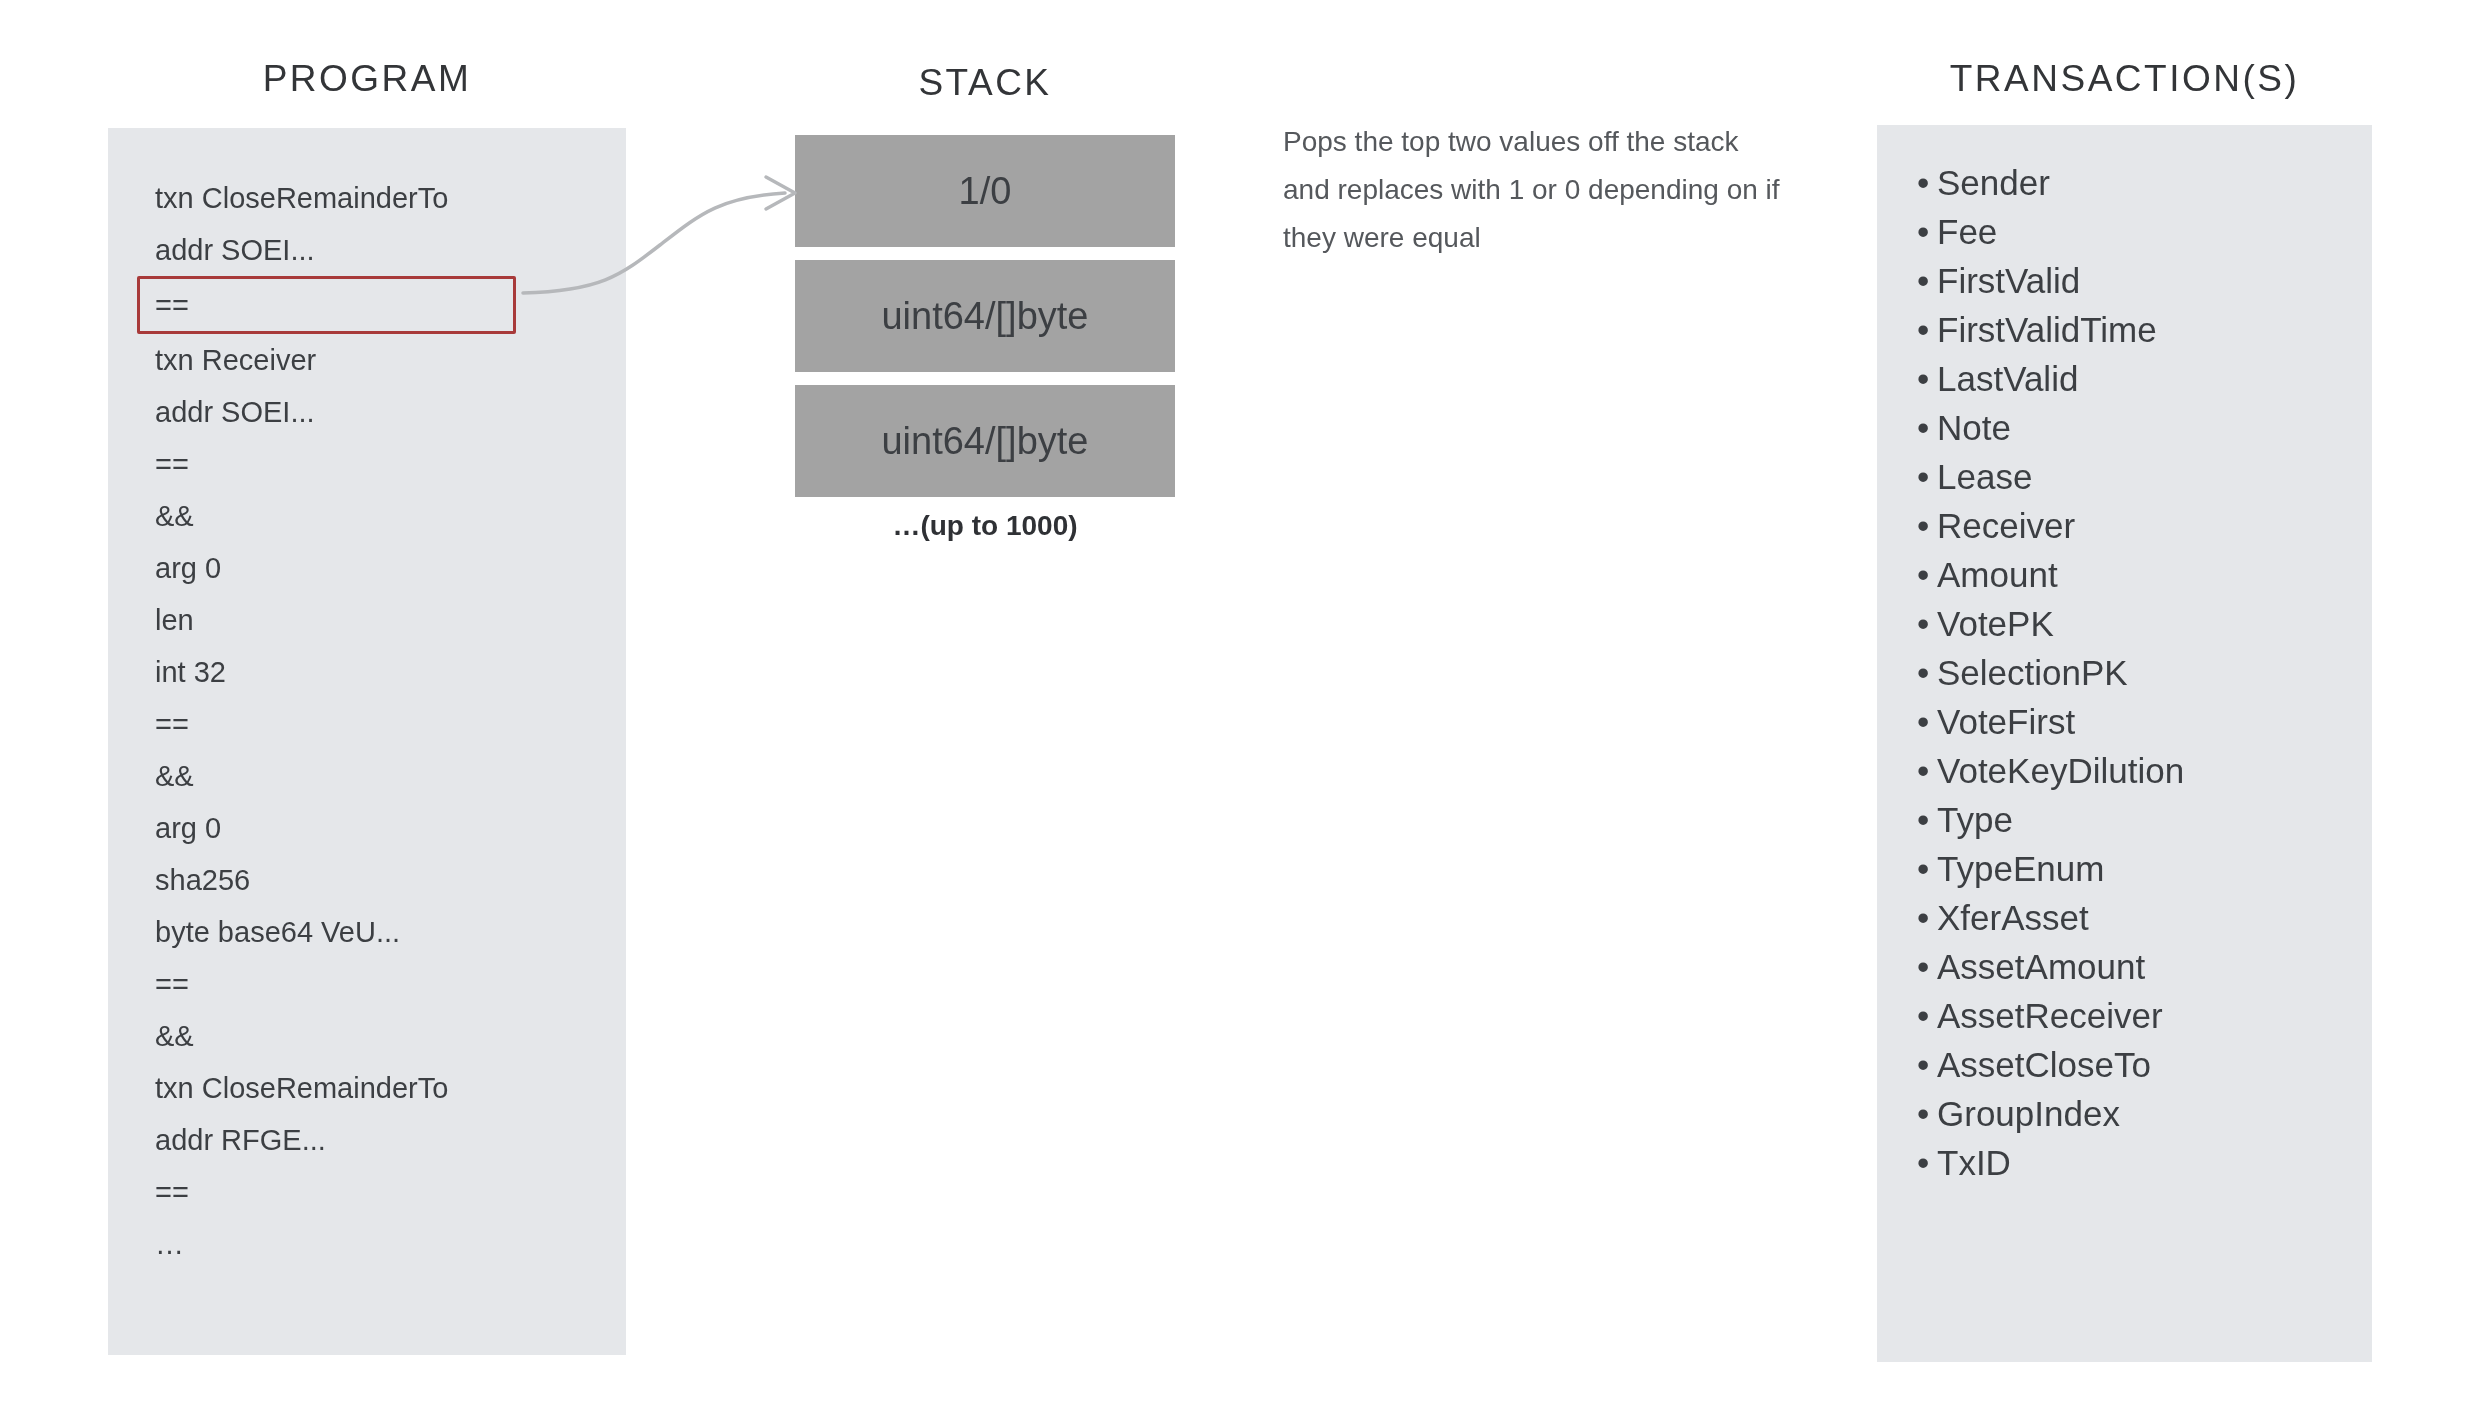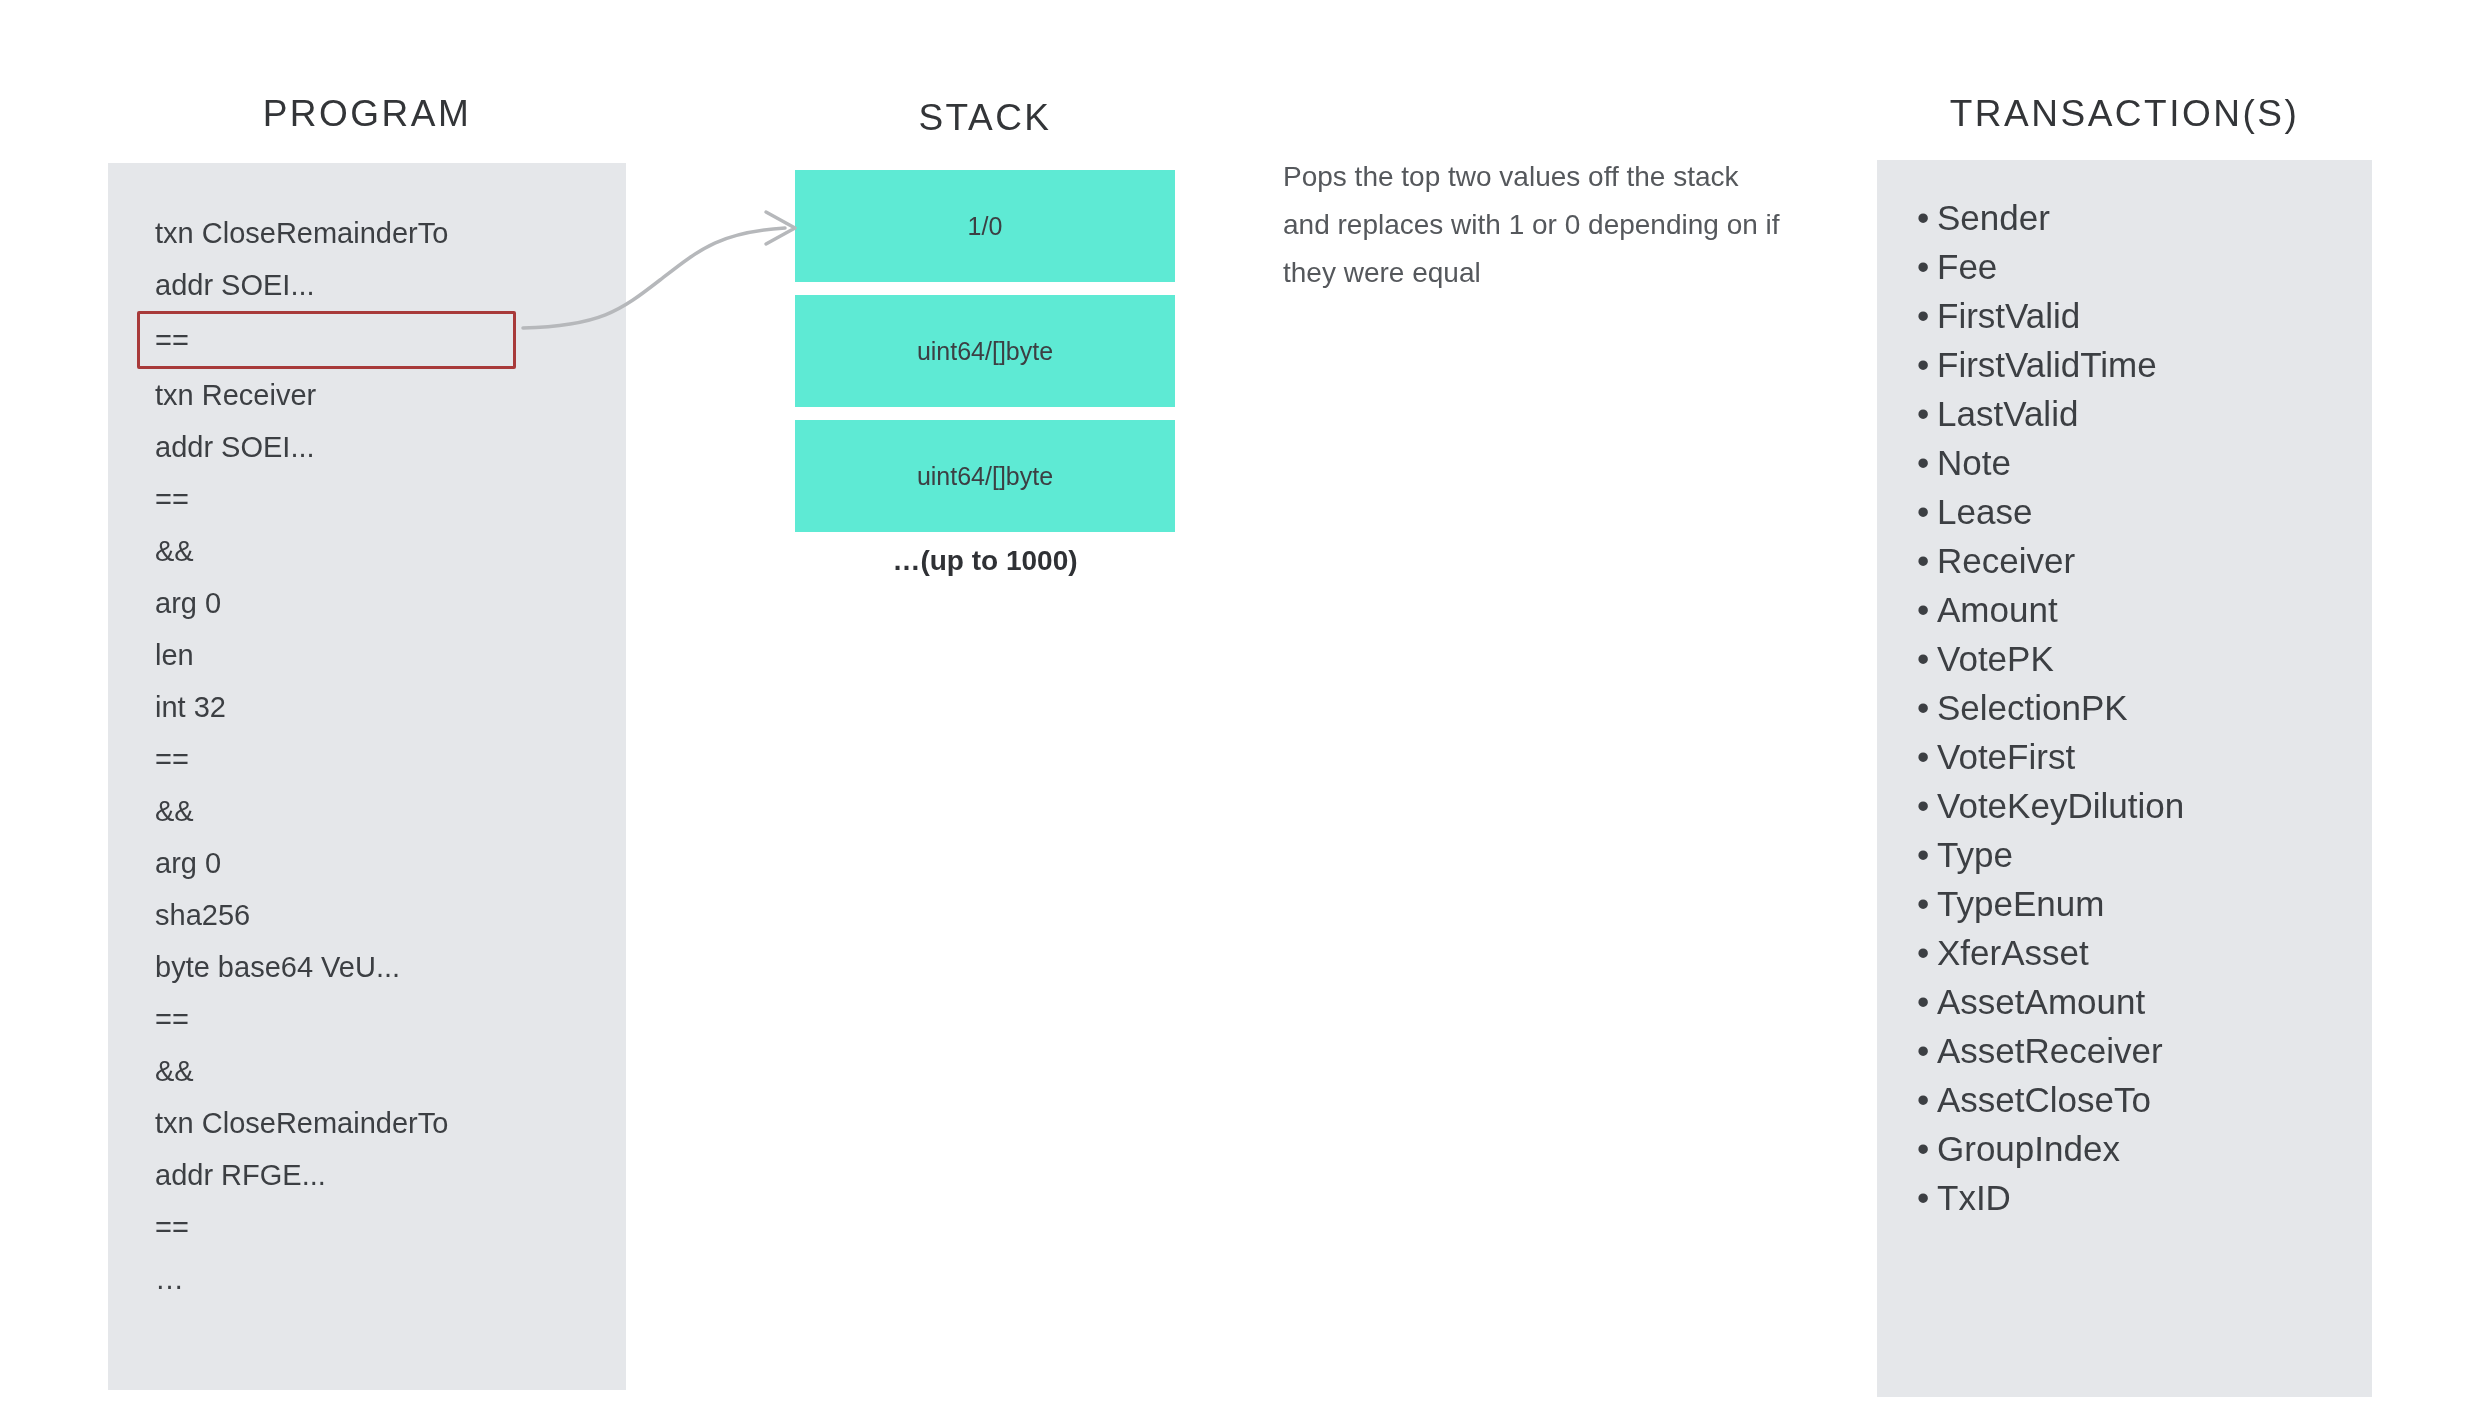--- a/index.html
+++ b/index.html
@@ -13,21 +13,20 @@
     position: relative;
     font-family: "Liberation Sans", sans-serif;
     overflow: hidden;
   }
 
   .canvas {
     position: absolute;
     inset: 0;
     width: 2480px;
     height: 1067px;
-    margin-top: 35px;
   }
 
   
   .col-header {
     position: absolute;
     font-size: 37px;
     font-weight: 400;
     letter-spacing: 2.5px;
     color: #333538;
     white-space: nowrap;
@@ -82,25 +81,25 @@
   }
   .instr.ellipsis {
     letter-spacing: 2px;
   }
 
   
   .stack-box {
     position: absolute;
     left: 795px;
     width: 380px;
-    background: #5eead4;
+    background: #a3a3a3;
     display: flex;
     align-items: center;
     justify-content: center;
-    font-size: 25px;
+    font-size: 38px;
     color: #3c3f43;
   }
   #stack-box-0 { top: 135px; height: 112px; }
   #stack-box-1 { top: 260px; height: 112px; }
   #stack-box-2 { top: 385px; height: 112px; }
   #stack-more {
     position: absolute;
     left: 795px;
     top: 510px;
     width: 380px;

